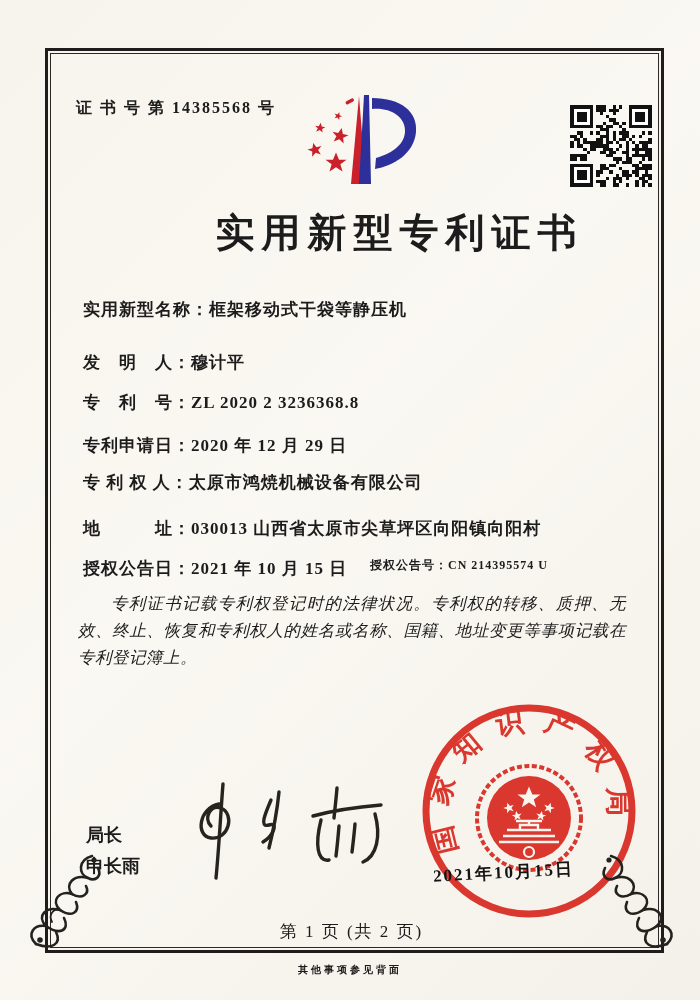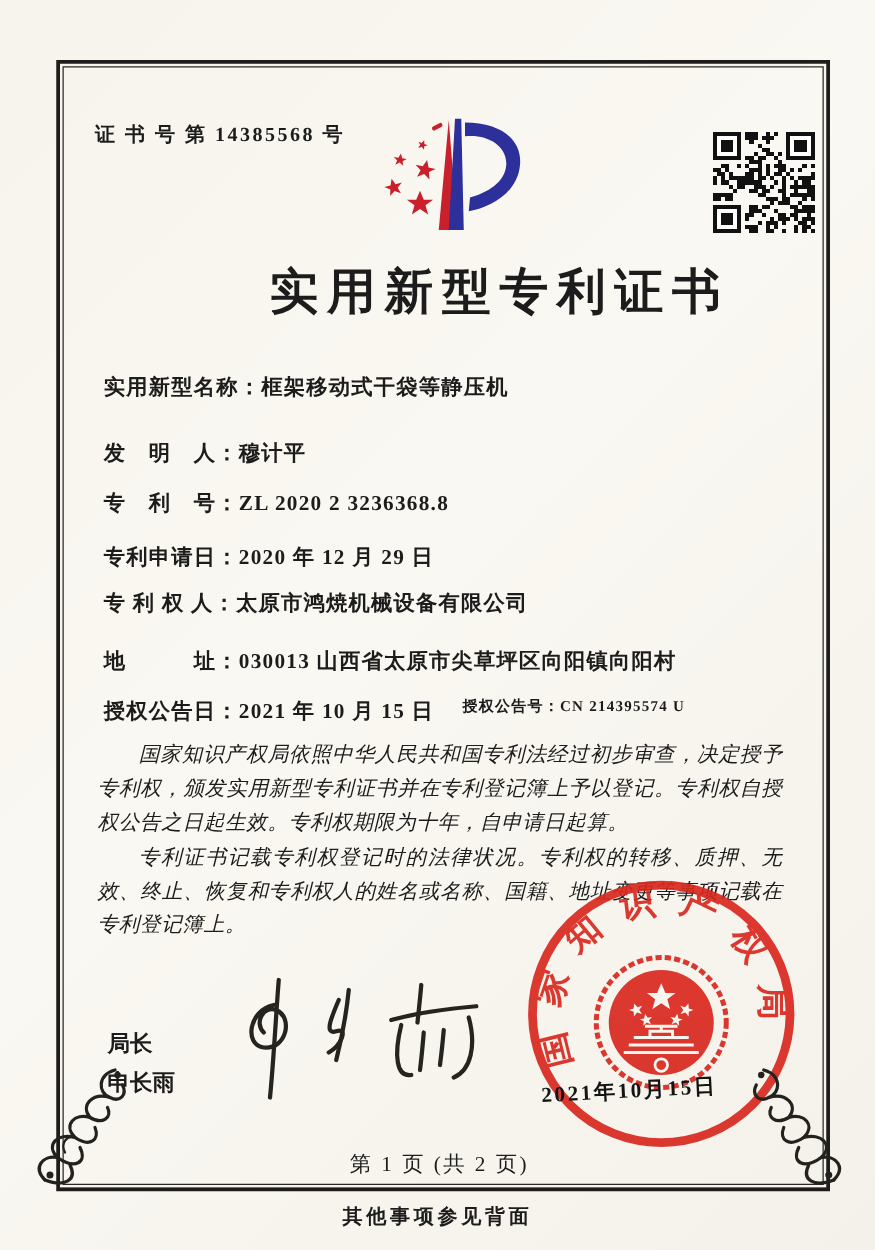--- a/index.html
+++ b/index.html
@@ -31,21 +31,21 @@
   .body-text p{margin:0 0 1px 0; text-indent:2em;}
   .director{position:absolute; left:86px; top:820px; font-size:18px; line-height:31px; font-weight:600;
     font-family:"Liberation Sans","DejaVu Sans",sans-serif;}
   .signature{position:absolute; left:185px; top:778px; width:210px; height:105px;}
   .seal{position:absolute; left:412px; top:700px; width:235px; height:225px;}
   .seal-date{
     position:absolute; left:433px; top:861px; font-size:17px; font-weight:600; letter-spacing:2px;
     transform:rotate(-3deg); color:#141414; white-space:nowrap;
   }
   .page-num{position:absolute; left:45px; top:920px; width:613px; text-align:center; font-size:17px; letter-spacing:2px;}
-  .back-note{position:absolute; left:0; top:963px; width:700px; text-align:center; font-size:16px; font-weight:600; letter-spacing:3px;}
+  .back-note{position:absolute; left:0; top:963px; width:700px; text-align:center; font-size:10px; font-weight:600; letter-spacing:3px;}
   .flourish{position:absolute; width:100px; height:100px;}
   .fl-bl{left:18px; top:852px;}
   .fl-br{left:585px; top:852px; transform:scaleX(-1);}
   svg{display:block;}
 </style>
 </head>
 <body>
 
 <div class="page">
 
@@ -302,21 +302,20 @@
   <div class="field f1"><span class="lbl">实用新型名称：</span><span>框架移动式干袋等静压机</span></div>
   <div class="field f3"><span class="lbl">专　利　号：</span><span>ZL 2020 2 3236368.8</span></div>
   <div class="field f4"><span class="lbl">专利申请日：</span><span>2020 年 12 月 29 日</span></div>
   <div class="field f5"><span class="lbl">专 利 权 人：</span><span>太原市鸿焼机械设备有限公司</span></div>
   <div class="field f6"><span class="lbl">地　　　址：</span><span>030013 山西省太原市尖草坪区向阳镇向阳村</span></div>
 
   <div class="field f7"><span class="lbl">授权公告日：</span><span>2021 年 10 月 15 日</span></div>
   <div class="grant-right"><span class="lbl">授权公告号：</span><span>CN 214395574 U</span></div>
 
   <div class="body-text">
-    <p>国家知识产权局依照中华人民共和国专利法经过初步审查，决定授予专利权，颁发实用新型专利证书并在专利登记簿上予以登记。专利权自授权公告之日起生效。专利权期限为十年，自申请日起算。</p>
     <p>专利证书记载专利权登记时的法律状况。专利权的转移、质押、无效、终止、恢复和专利权人的姓名或名称、国籍、地址变更等事项记载在专利登记簿上。</p>
   </div>
 
   <div class="director">
     <div>局长</div>
     <div>申长雨</div>
   </div>
 
   <div class="signature">
     <svg viewBox="0 0 210 105" width="210" height="105" fill="none" stroke="#26241f" stroke-width="3.4" stroke-linecap="round" stroke-linejoin="round">

